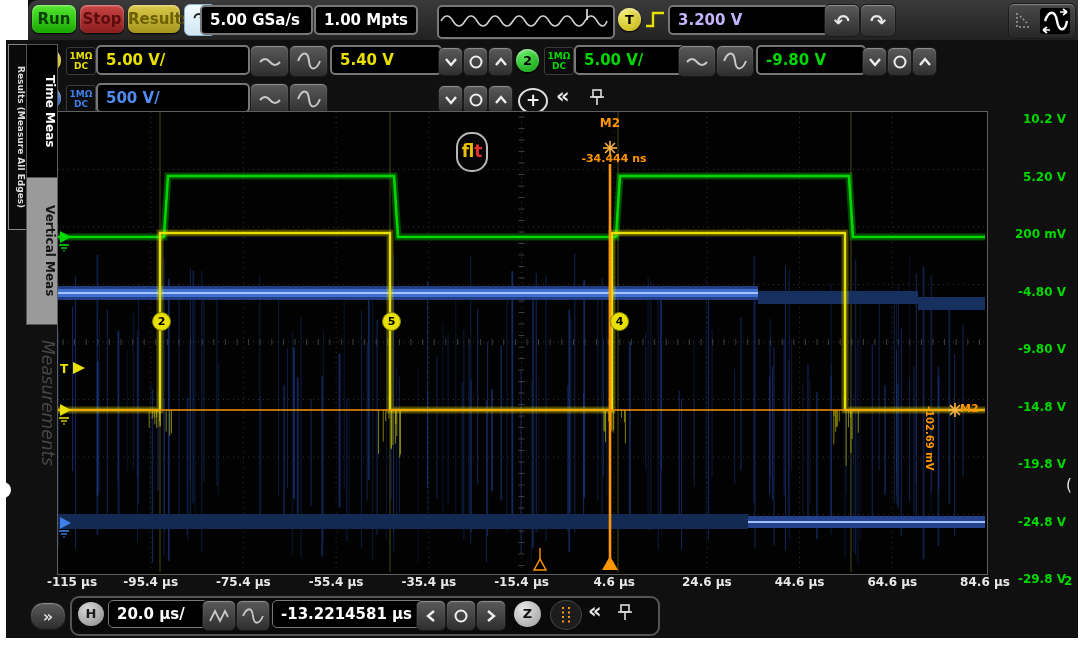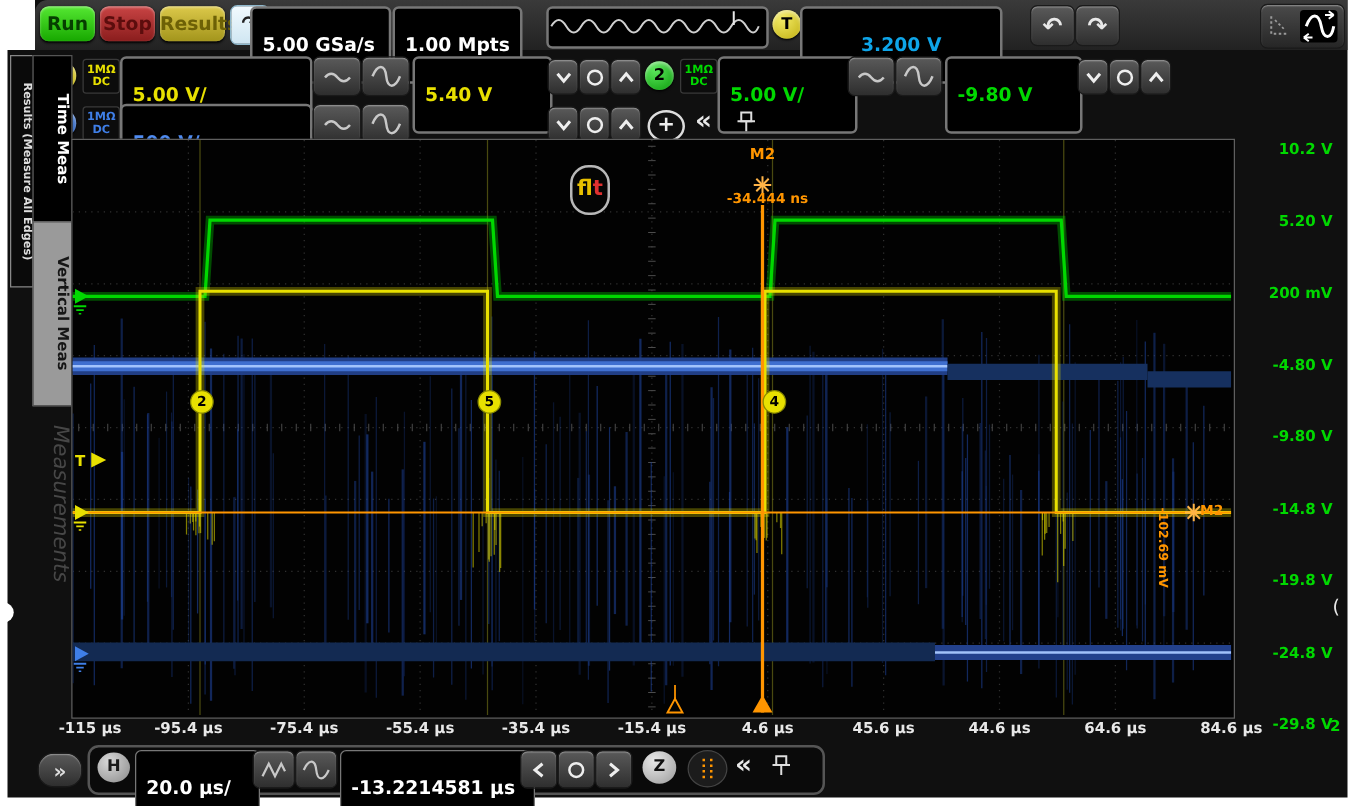--- a/index.html
+++ b/index.html
@@ -6,21 +6,21 @@
   #app{position:relative;width:1080px;height:645px;background:#fff;overflow:hidden;
        font-family:"DejaVu Sans","Liberation Sans",sans-serif;}
   .abs{position:absolute;}
   #bg-dark{left:6px;top:0;width:1072px;height:638px;background:#101010;}
   #toolbar{left:28px;top:0;width:1050px;height:40px;background:linear-gradient(#3a3a3a,#222);
            border-top-left-radius:10px;}
   #white-corner{left:0;top:0;width:28px;height:40px;background:#fff;}
   .pill{border-radius:7px;font-weight:bold;font-size:15px;text-align:center;line-height:28px;
         box-shadow:inset 0 1px 2px rgba(255,255,255,.45), 0 1px 2px #000;}
   .fld{background:#000;border:2px solid #777;border-radius:5px;color:#fff;font-weight:bold;
-       font-size:15px;line-height:26px;padding:16px 8px;white-space:nowrap;}
+       font-size:15px;line-height:26px;padding:0 8px;white-space:nowrap;}
   .sq{background:linear-gradient(#5a5a5a,#2e2e2e);border:1px solid #1a1a1a;border-radius:6px;
       box-shadow:inset 0 1px 1px rgba(255,255,255,.35);display:flex;align-items:center;justify-content:center;}
   .sq svg{display:block;}
   .glyph{color:#e8e8e8;font-weight:bold;}
   .cnum{border-radius:50%;color:#000;font-weight:bold;font-size:13px;text-align:center;
         width:23px;height:23px;line-height:23px;box-shadow:inset 0 2px 3px rgba(255,255,255,.5),0 1px 2px #000;}
   .badge{background:#0c0c0c;border:1px solid #3a3a3a;border-radius:3px;text-align:center;
          font-size:9px;font-weight:bold;line-height:10px;padding:3px 2px;}
   .vtext{writing-mode:vertical-rl;}
   .vlabel{position:absolute;right:12px;height:14px;color:#00d800;font-size:12px;font-weight:bold;white-space:nowrap;}
@@ -51,21 +51,21 @@
     <svg width="170" height="26" viewBox="0 0 170 26">
       <path d="M2,14 Q8,4 14,14 T26,14 T38,14 T50,14 T62,14 T74,14 T86,14 T98,14 T110,14 T122,14 T134,14 T146,14 T158,14 T168,14" fill="none" stroke="#cfcfcf" stroke-width="1.6"></path>
       <line x1="148" y1="2" x2="148" y2="13" stroke="#e8e8e8" stroke-width="1.6"></line>
     </svg>
   </div>
 
   <div class="abs cnum" style="left:618px;top:8px;background:radial-gradient(circle at 35% 30%,#f4ec66,#bfae10);">T</div>
   <svg class="abs" style="left:644px;top:9px;" width="22" height="22" viewBox="0 0 22 22">
     <path d="M2,17 H9 V4 H20" fill="none" stroke="#e8e000" stroke-width="2.4"></path>
   </svg>
-  <div class="abs fld" style="left:640px;top:5px;width:142px;color:#0ea5e9;text-align:center;">3.200 V</div>
+  <div class="abs fld" style="left:668px;top:5px;width:142px;color:#c4b5fd;">3.200 V</div>
 
   <div class="abs sq glyph" style="left:824px;top:4px;width:34px;height:31px;font-size:19px;">↶</div>
   <div class="abs sq glyph" style="left:860px;top:4px;width:34px;height:31px;font-size:19px;">↷</div>
 
   <div class="abs sq" style="left:1008px;top:3px;width:66px;height:34px;background:linear-gradient(#4a4a4a,#262626);">
     <svg width="22" height="22" viewBox="0 0 22 22" style="margin-right:4px">
       <path d="M3,3 V17 H17" fill="none" stroke="#9a9a9a" stroke-width="1.6" stroke-dasharray="2 2"></path>
       <path d="M6,6 L13,13" stroke="#9a9a9a" stroke-width="1.4" stroke-dasharray="2 2"></path>
     </svg>
     <svg width="30" height="26" viewBox="0 0 30 26" style="background:#000;border-radius:3px">
@@ -607,21 +607,21 @@
   <div class="abs" style="left:1066px;top:476px;color:#e8e8e8;font-size:15px;">(</div>
 
   <div class="abs" id="taxis" style="left:0;top:575px;width:1080px;height:16px;">
       <div class="tlabel" style="left: 72px;">-115 µs</div>
       <div class="tlabel" style="left: 150.7px;">-95.4 µs</div>
       <div class="tlabel" style="left: 243.4px;">-75.4 µs</div>
       <div class="tlabel" style="left: 336.1px;">-55.4 µs</div>
       <div class="tlabel" style="left: 428.8px;">-35.4 µs</div>
       <div class="tlabel" style="left: 521.5px;">-15.4 µs</div>
       <div class="tlabel" style="left: 614.2px;">4.6 µs</div>
-      <div class="tlabel" style="left: 706.9px;">45.6 µs</div>
+      <div class="tlabel" style="left: 706.9px;">24.6 µs</div>
       <div class="tlabel" style="left: 799.6px;">44.6 µs</div>
       <div class="tlabel" style="left: 892.3px;">64.6 µs</div>
       <div class="tlabel" style="left: 985px;">84.6 µs</div>
     </div>
 
   <div class="abs sq" style="left:30px;top:602px;width:34px;height:26px;border-radius:13px;color:#ddd;font-size:16px;font-weight:bold;">»</div>
   <div class="abs" style="left:70px;top:596px;width:586px;height:36px;border:2px solid #555;border-radius:9px;background:#0a0a0a;"></div>
   <div class="abs" style="left:78px;top:602px;width:26px;height:24px;border-radius:50%;background:radial-gradient(circle at 35% 30%,#d8d8d8,#8a8a8a);color:#1a1a1a;font-weight:bold;font-size:13px;text-align:center;line-height:24px;">H</div>
   <div class="abs fld" style="left:108px;top:600px;width:82px;border-width:1.5px;">20.0 µs/</div>
   <div class="abs sq" style="left:202px;top:600px;width:32px;height:29px;">

